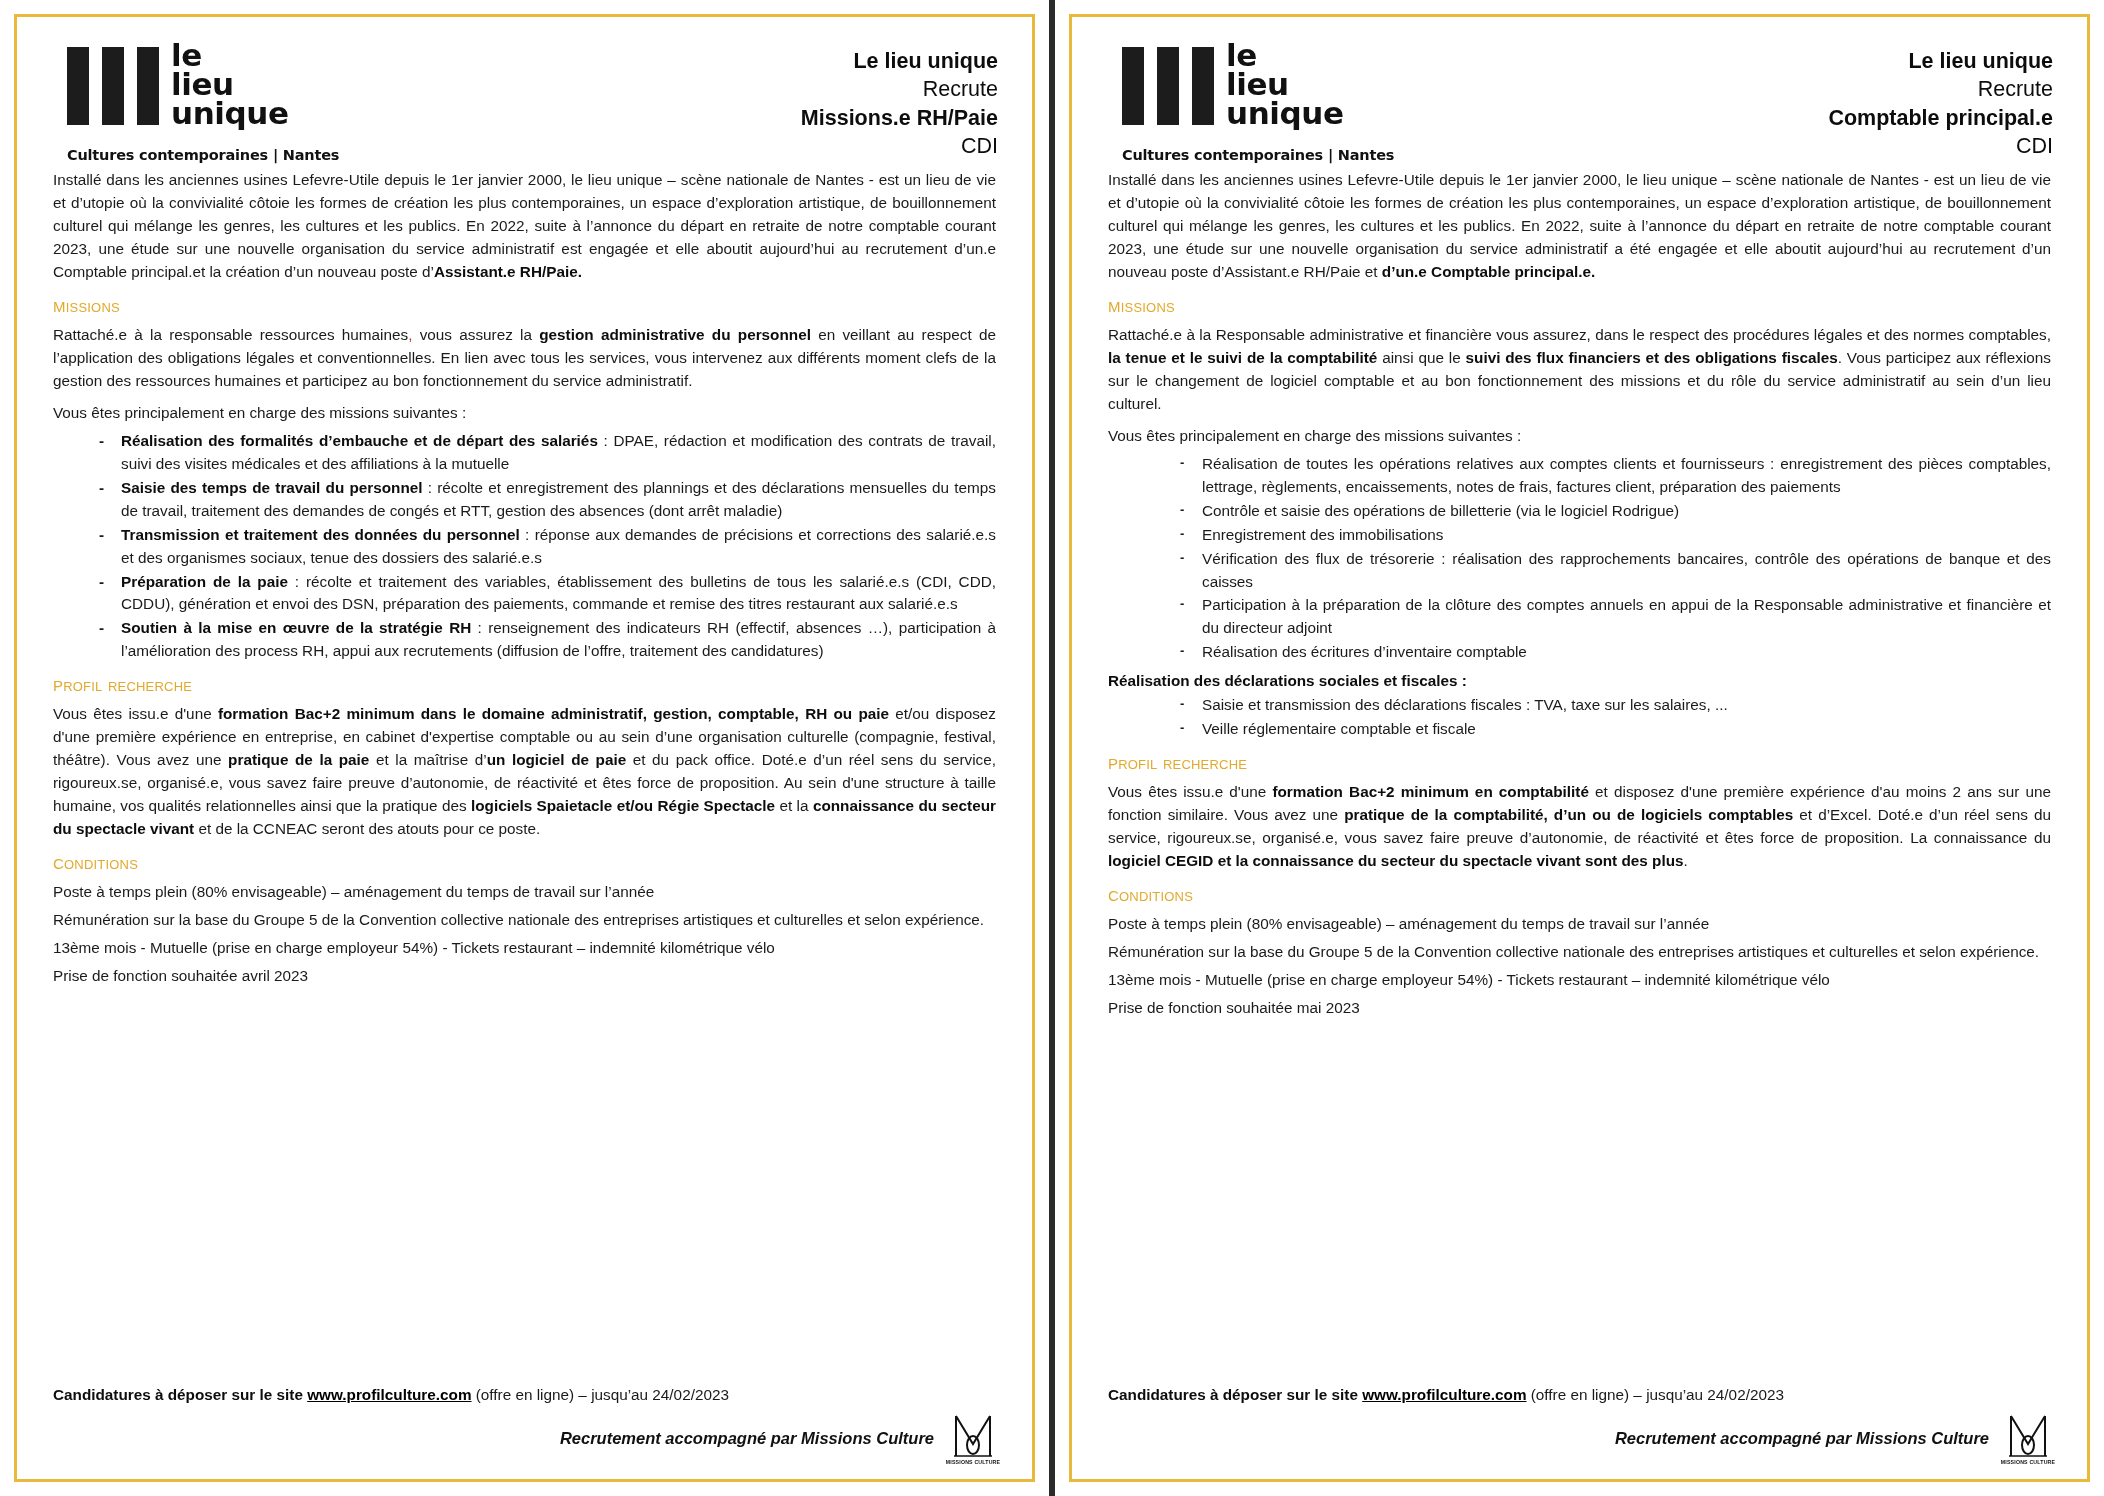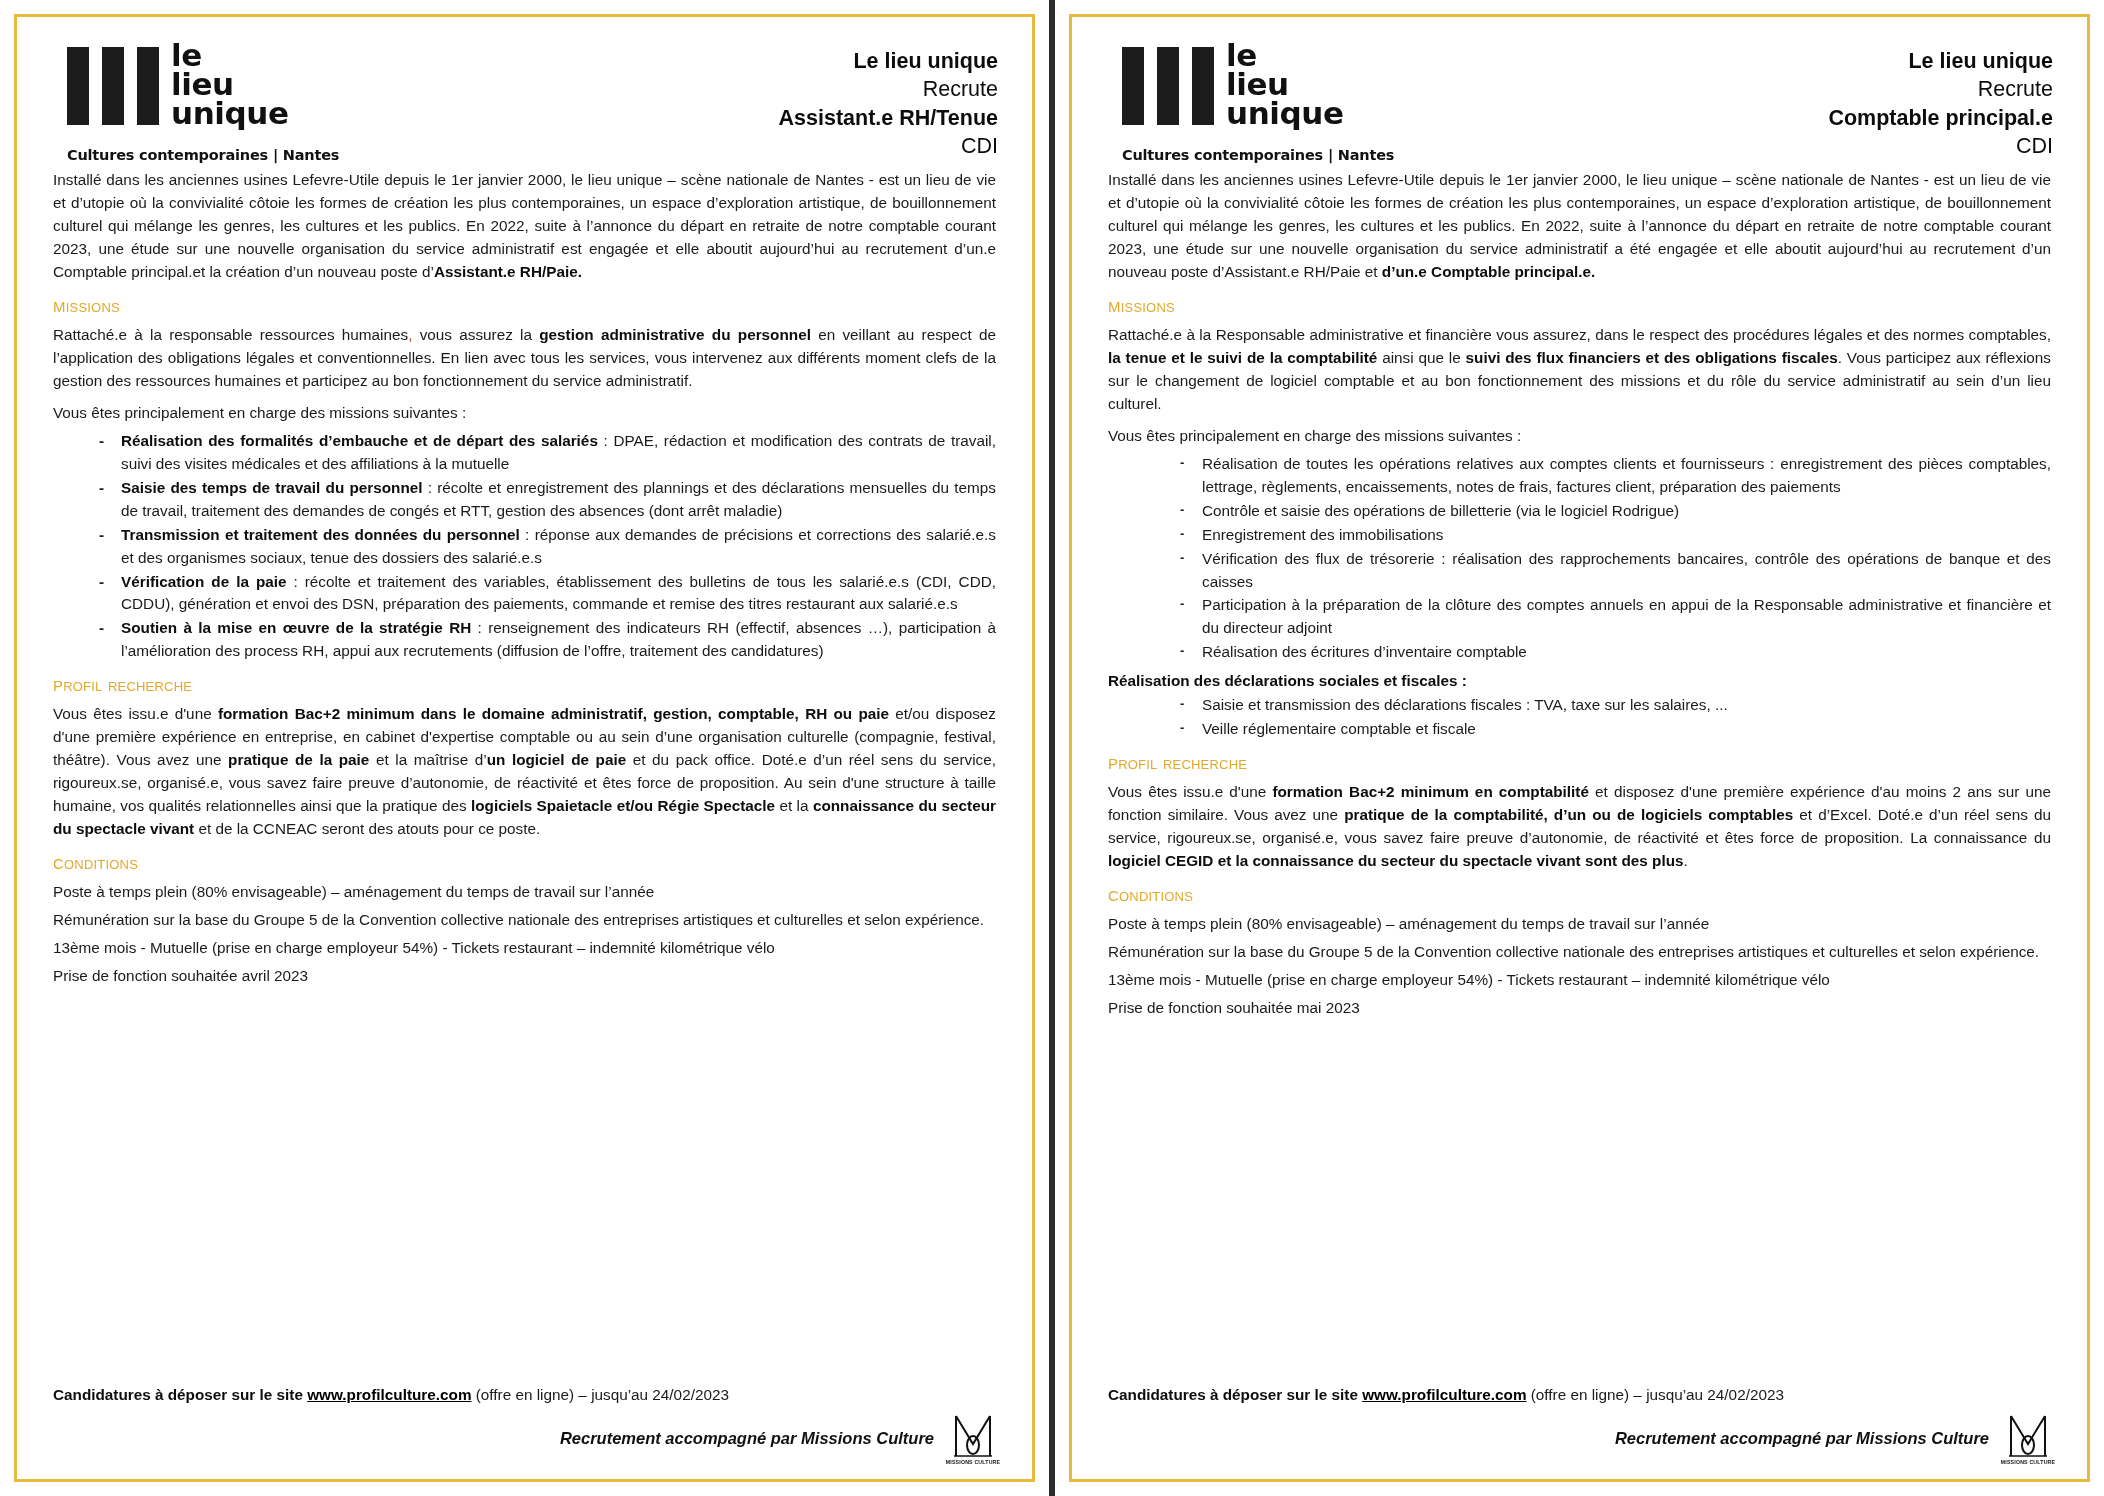--- a/index.html
+++ b/index.html
@@ -197,40 +197,40 @@
               <div>le</div>
               <div>lieu</div>
               <div>unique</div>
             </div>
           </div>
           <div class="logo-tagline">Cultures contemporaines | Nantes</div>
         </div>
         <div class="header-right">
           <div class="hr-line bold">Le lieu unique</div>
           <div class="hr-line">Recrute</div>
-          <div class="hr-line bold">Assistant.e RH/Tenue</div>
+          <div class="hr-line bold">Missions.e RH/Paie</div>
           <div class="hr-line">CDI</div>
         </div>
       </div>
 
       <div class="content">
 
         <p class="para"><span>Installé dans les anciennes usines Lefevre-Utile depuis le 1er janvier 2000, le lieu unique – scène nationale de Nantes  - est un lieu de vie et d’utopie où la convivialité côtoie les formes de création les plus contemporaines, un espace d’exploration artistique, de bouillonnement culturel qui mélange les genres, les cultures et les publics. En 2022, suite à l’annonce du départ en retraite de notre comptable courant 2023, une étude sur une nouvelle organisation du service administratif est engagée et elle aboutit aujourd’hui au recrutement d’un.e Comptable principal.et la création d’un nouveau poste d’</span><b>Assistant.e RH/Paie.</b></p>
 
         <div class="sect-head">Missions</div>
 
         <p class="para"><span>Rattaché.e à la responsable ressources humaines</span><span class="red">,</span><span> vous assurez la </span><b>gestion administrative du personnel</b><span> en veillant au respect de l’application des obligations légales et conventionnelles. En lien avec tous les services, vous intervenez aux différents moment clefs de la gestion des ressources humaines et participez au bon fonctionnement du service administratif.</span></p>
 
         <p class="para tight">Vous êtes principalement en charge des missions suivantes :</p>
 
         <ul class="dash">
           <li><b>Réalisation des formalités d’embauche et de départ des salariés</b><span> : DPAE, rédaction et modification des contrats de travail, suivi des visites médicales et des affiliations à la mutuelle</span></li>
           <li><b>Saisie des temps de travail du personnel</b><span> : récolte et enregistrement des plannings et des déclarations mensuelles du temps de travail, traitement des demandes de congés et RTT, gestion des absences (dont arrêt maladie)</span></li>
           <li><b>Transmission et traitement des données du personnel</b><span> : réponse aux demandes de précisions et corrections des salarié.e.s et des organismes sociaux, tenue des dossiers des salarié.e.s</span></li>
-          <li><b>Vérification de la paie</b><span> : récolte et traitement des variables, établissement des bulletins de tous les salarié.e.s (CDI, CDD, CDDU), génération et envoi des DSN, préparation des paiements, commande et remise des titres restaurant aux salarié.e.s</span></li>
+          <li><b>Préparation de la paie</b><span> : récolte et traitement des variables, établissement des bulletins de tous les salarié.e.s (CDI, CDD, CDDU), génération et envoi des DSN, préparation des paiements, commande et remise des titres restaurant aux salarié.e.s</span></li>
           <li><b>Soutien à la mise en œuvre de la stratégie RH</b><span> : renseignement des indicateurs RH (effectif, absences …), participation à l’amélioration des process RH, appui aux recrutements (diffusion de l’offre, traitement des candidatures)</span></li>
         </ul>
 
         <div class="sect-head">Profil recherche</div>
 
         <p class="para"><span>Vous êtes issu.e d'une </span><b>formation Bac+2 minimum dans le domaine administratif, gestion, comptable, RH ou paie</b><span> et/ou disposez d'une première expérience en entreprise, en cabinet d'expertise comptable ou au sein d’une organisation culturelle (compagnie, festival, théâtre). Vous avez une </span><b>pratique de la paie</b><span> et la maîtrise d’</span><b>un logiciel de paie</b><span> et du pack office. Doté.e d’un réel sens du service, rigoureux.se, organisé.e, vous savez faire preuve d’autonomie, de réactivité et êtes force de proposition. Au sein d'une structure à taille humaine, vos qualités relationnelles ainsi que la pratique des </span><b>logiciels Spaietacle et/ou Régie Spectacle</b><span> et la </span><b>connaissance du secteur du spectacle vivant</b><span> et de la CCNEAC seront des atouts pour ce poste.</span></p>
 
         <div class="sect-head">Conditions</div>
 
         <p class="para tight">Poste à temps plein (80% envisageable) – aménagement du temps de travail sur l’année</p>

